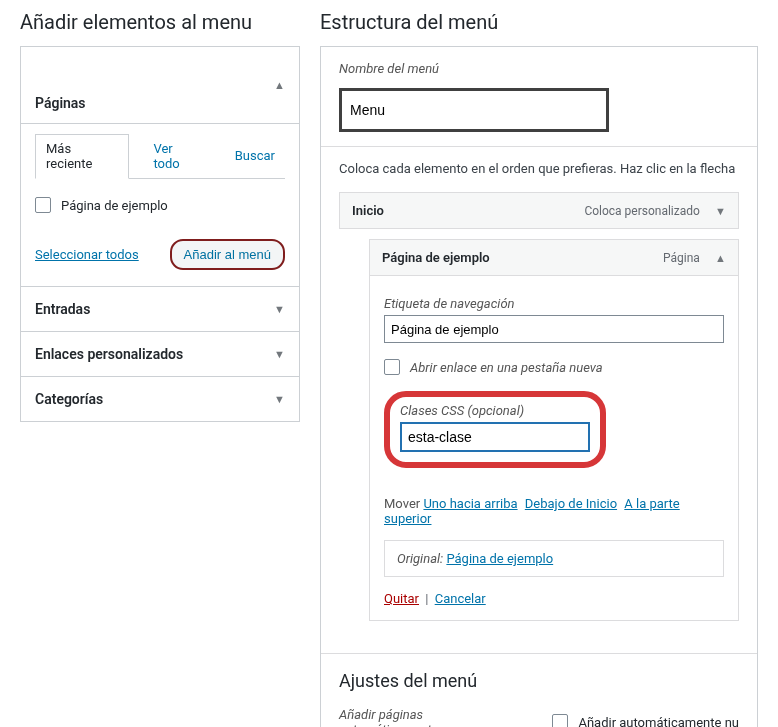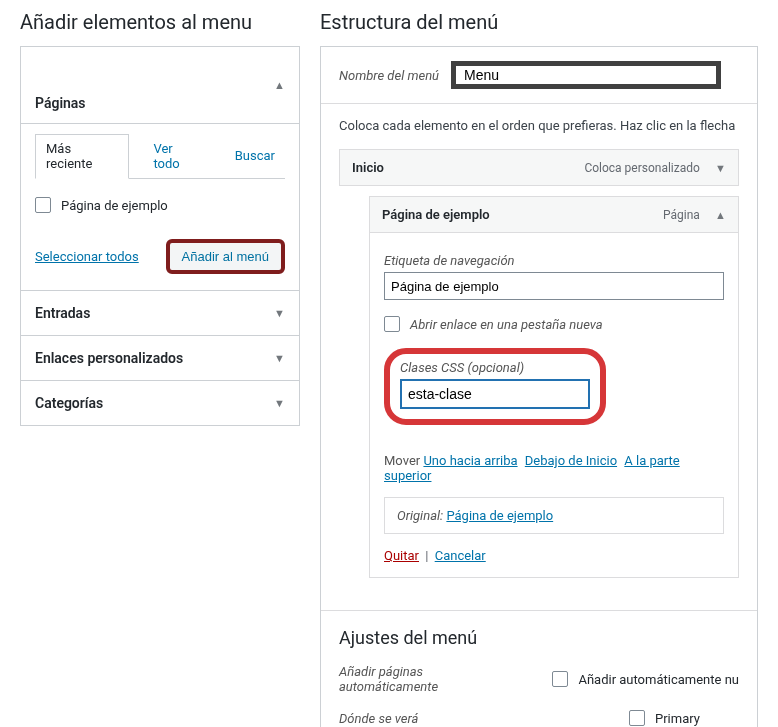--- a/index.html
+++ b/index.html
@@ -14,29 +14,29 @@
     .metabox-title { font-weight: 600; font-size: 14px; margin-top: 36px; }
     .metabox-body { padding: 12px 14px 16px; }
     .tabs { display: flex; gap: 14px; align-items: center; border-bottom: 1px solid #ccd0d4; margin: -2px 0 14px; }
     .tab { padding: 6px 10px 7px; font-size: 13px; color: #0073aa; cursor: pointer; }
     .tab.active { border: 1px solid #ccd0d4; border-bottom: 1px solid #fff; margin-bottom: -1px; color: #23282d; background: #fff; }
     .checkbox-row { display: flex; align-items: center; gap: 10px; padding: 4px 0; }
     .cb { width: 16px; height: 16px; border: 1px solid #7e8993; border-radius: 2px; background: #fff; flex-shrink: 0; }
     .actions { display: flex; justify-content: space-between; align-items: center; margin-top: 22px; }
     .link { color: #0073aa; text-decoration: underline; cursor: pointer; }
     .link-red { color: #a00; text-decoration: underline; cursor: pointer; }
-    .btn { border: 4px solid #7f1d1d; background: #f3f5f6; border-radius: 6px; padding: 6px 12px; font-size: 13px; cursor: pointer; color: #0071a1; }
+    .btn { border: 2px solid #7f1d1d; background: #f3f5f6; border-radius: 13px; padding: 6px 12px; font-size: 13px; cursor: pointer; color: #0071a1; }
     .accordion-item { border-top: 1px solid #ccd0d4; }
     .accordion-item:first-child { border-top: none; }
     .accordion-head { display: flex; justify-content: space-between; align-items: center; padding: 14px 14px; cursor: pointer; }
     .accordion-title { font-weight: 600; font-size: 14px; }
     .arrow { font-size: 11px; color: #72777c; }
-    .menu-name-row { display: flex; align-items: center; gap: 12px; padding: 14px 18px; border-bottom: 1px solid #dcdcde; }
+    .menu-name-row { display: flex; align-items: flex-start; gap: 12px; padding: 14px 18px; border-bottom: 1px solid #dcdcde; flex-direction: column; }
     .label-ital { font-style: italic; color: #555; font-size: 13px; }
-    .menu-name-input { border: 5px solid #404040; padding: 4px 8px; width: 270px; font-size: 14px; height: 28px; }
+    .menu-name-input { border: 3px solid #404040; padding: 4px 8px; width: 270px; font-size: 14px; height: 44px; }
     .menu-body { padding: 14px 18px 22px; border-bottom: 1px solid #dcdcde; }
     .instruct { font-size: 13px; color: #3c434a; margin-bottom: 16px; white-space: nowrap; overflow: hidden; }
     .menu-item { border: 1px solid #dcdcde; background: #f6f7f7; margin-bottom: 10px; }
     .menu-item-head { display: flex; justify-content: space-between; align-items: center; padding: 10px 12px; cursor: pointer; }
     .menu-item-title { font-weight: 600; font-size: 13px; }
     .menu-item-type { color: #646970; font-size: 12px; }
     .menu-item.indent { margin-left: 30px; }
     .menu-item-body { padding: 20px 14px 14px; border-top: 1px solid #dcdcde; background: #fff; }
     .field-label { display: block; font-style: italic; color: #555; font-size: 13px; margin-bottom: 4px; }
     .text-input { width: 100%; border: 1px solid #7e8993; padding: 4px 6px; font-size: 13px; height: 28px; }

